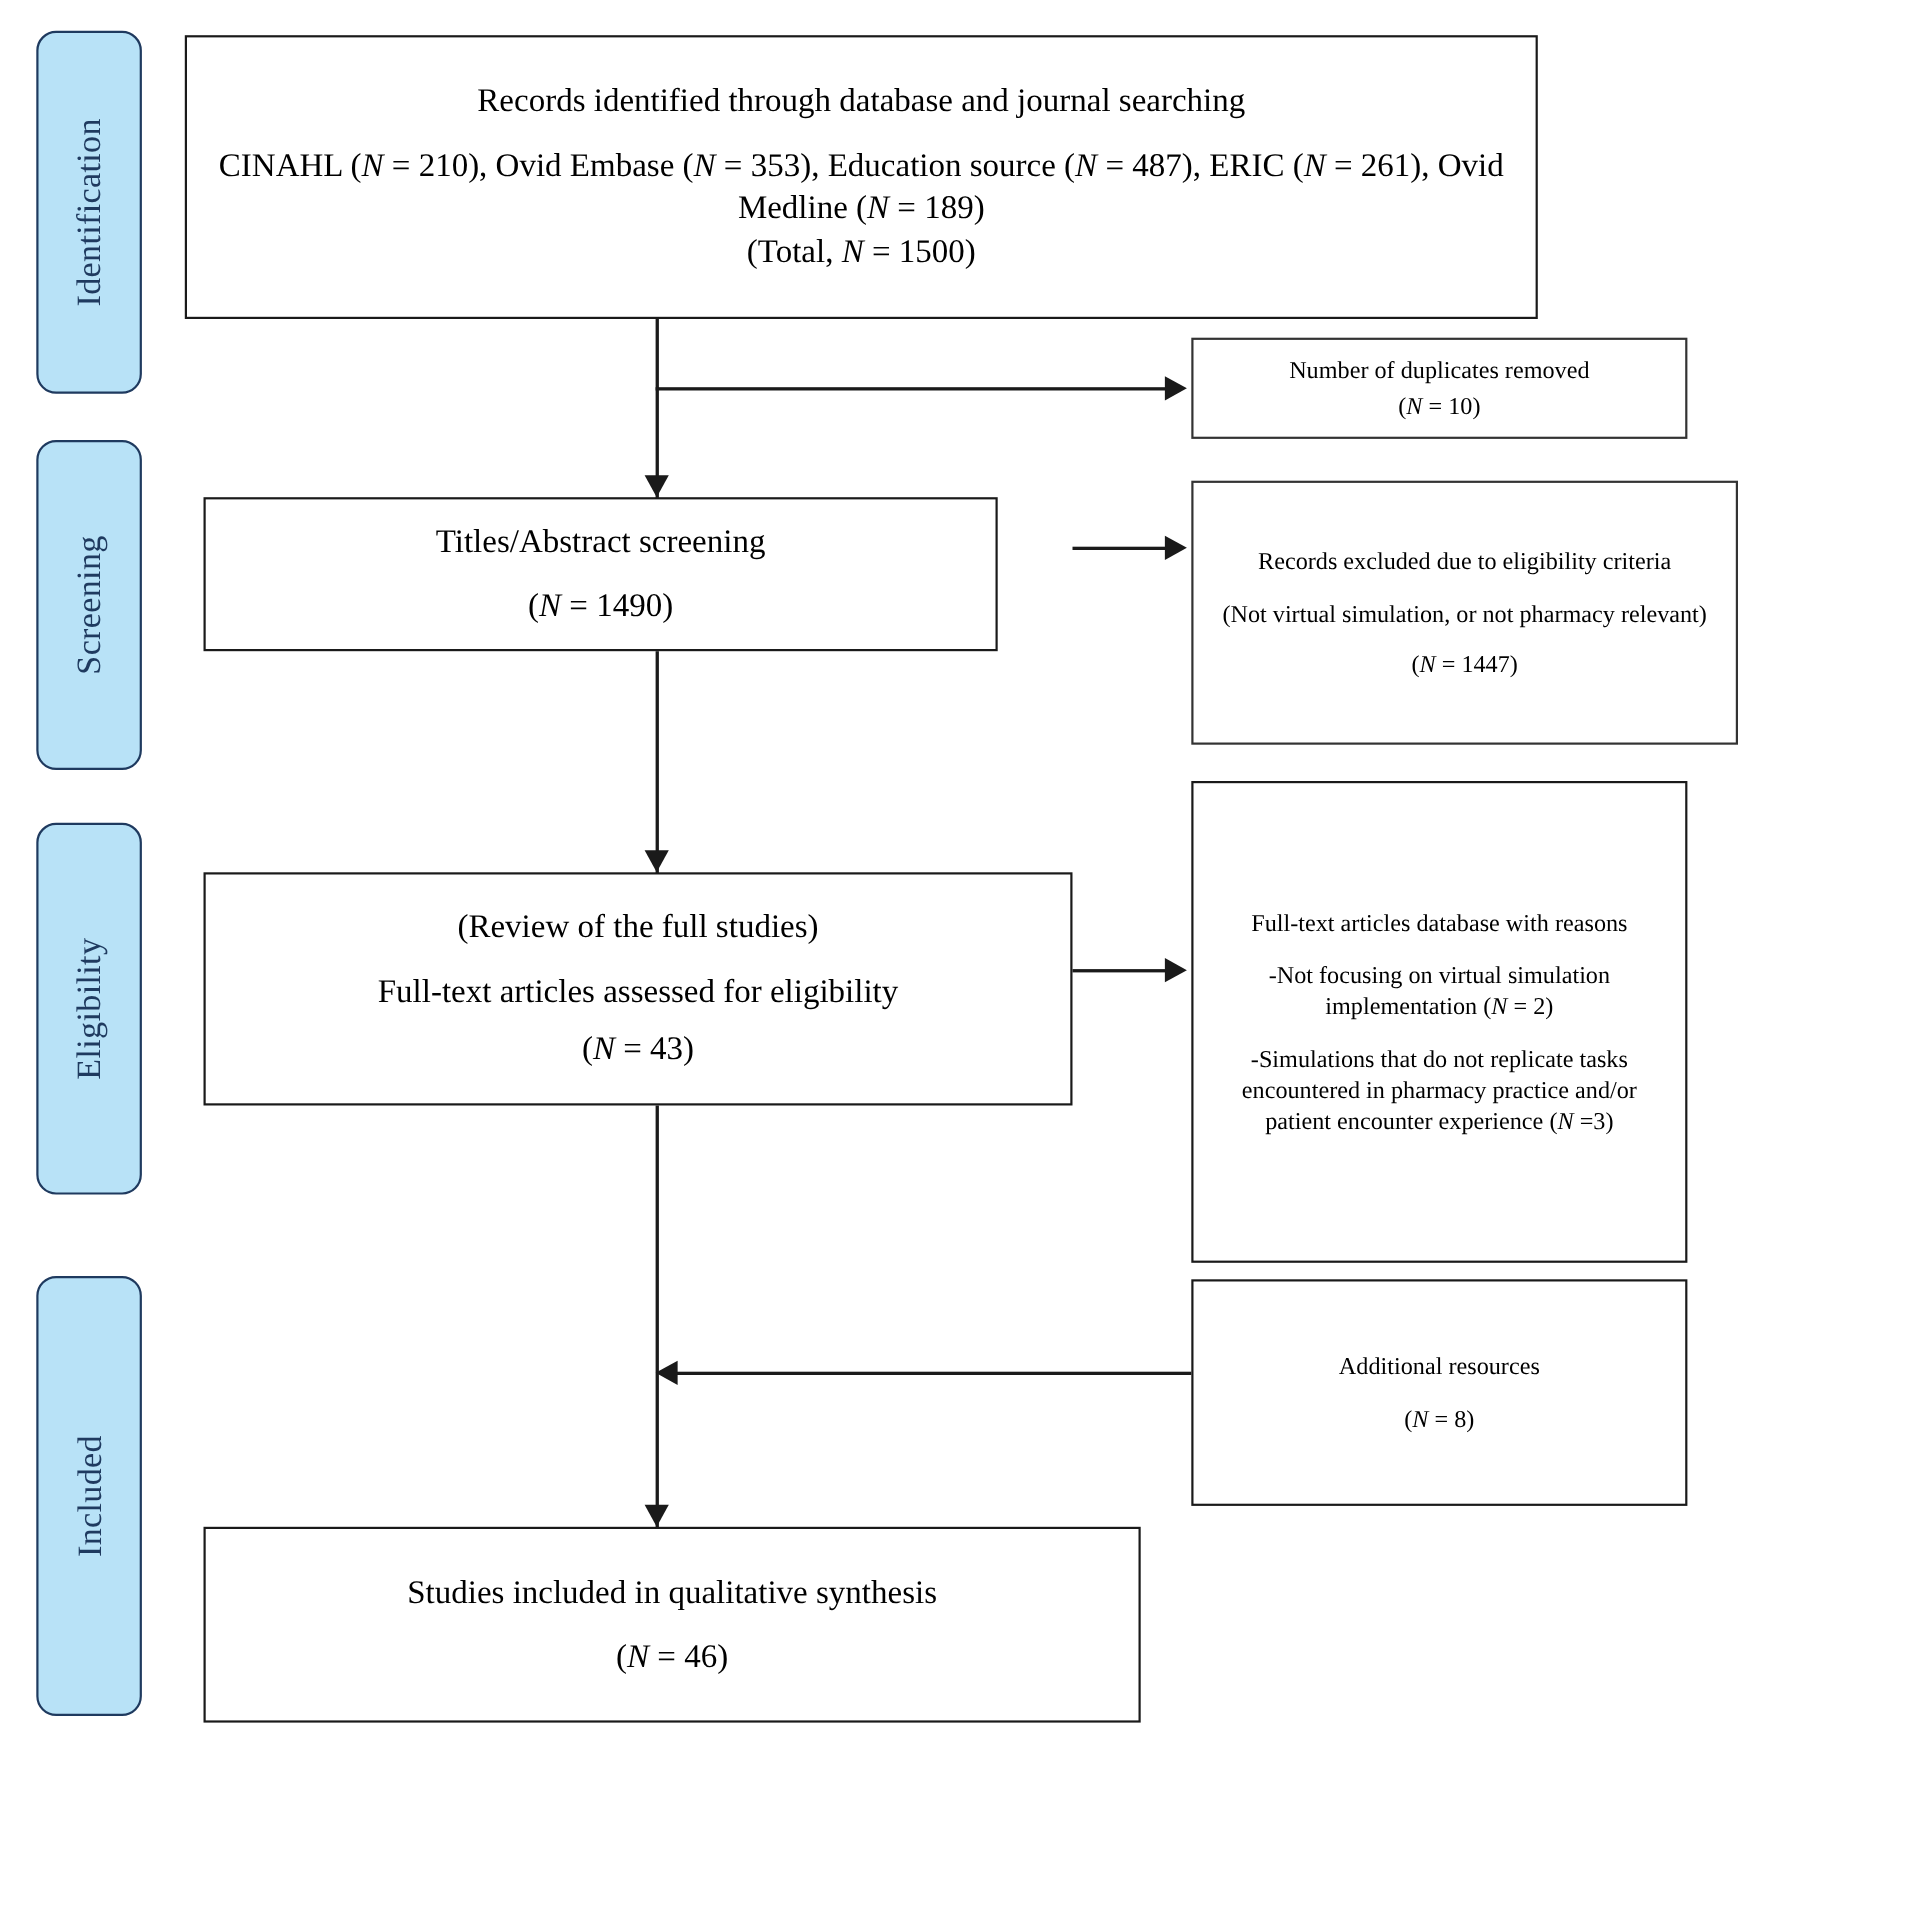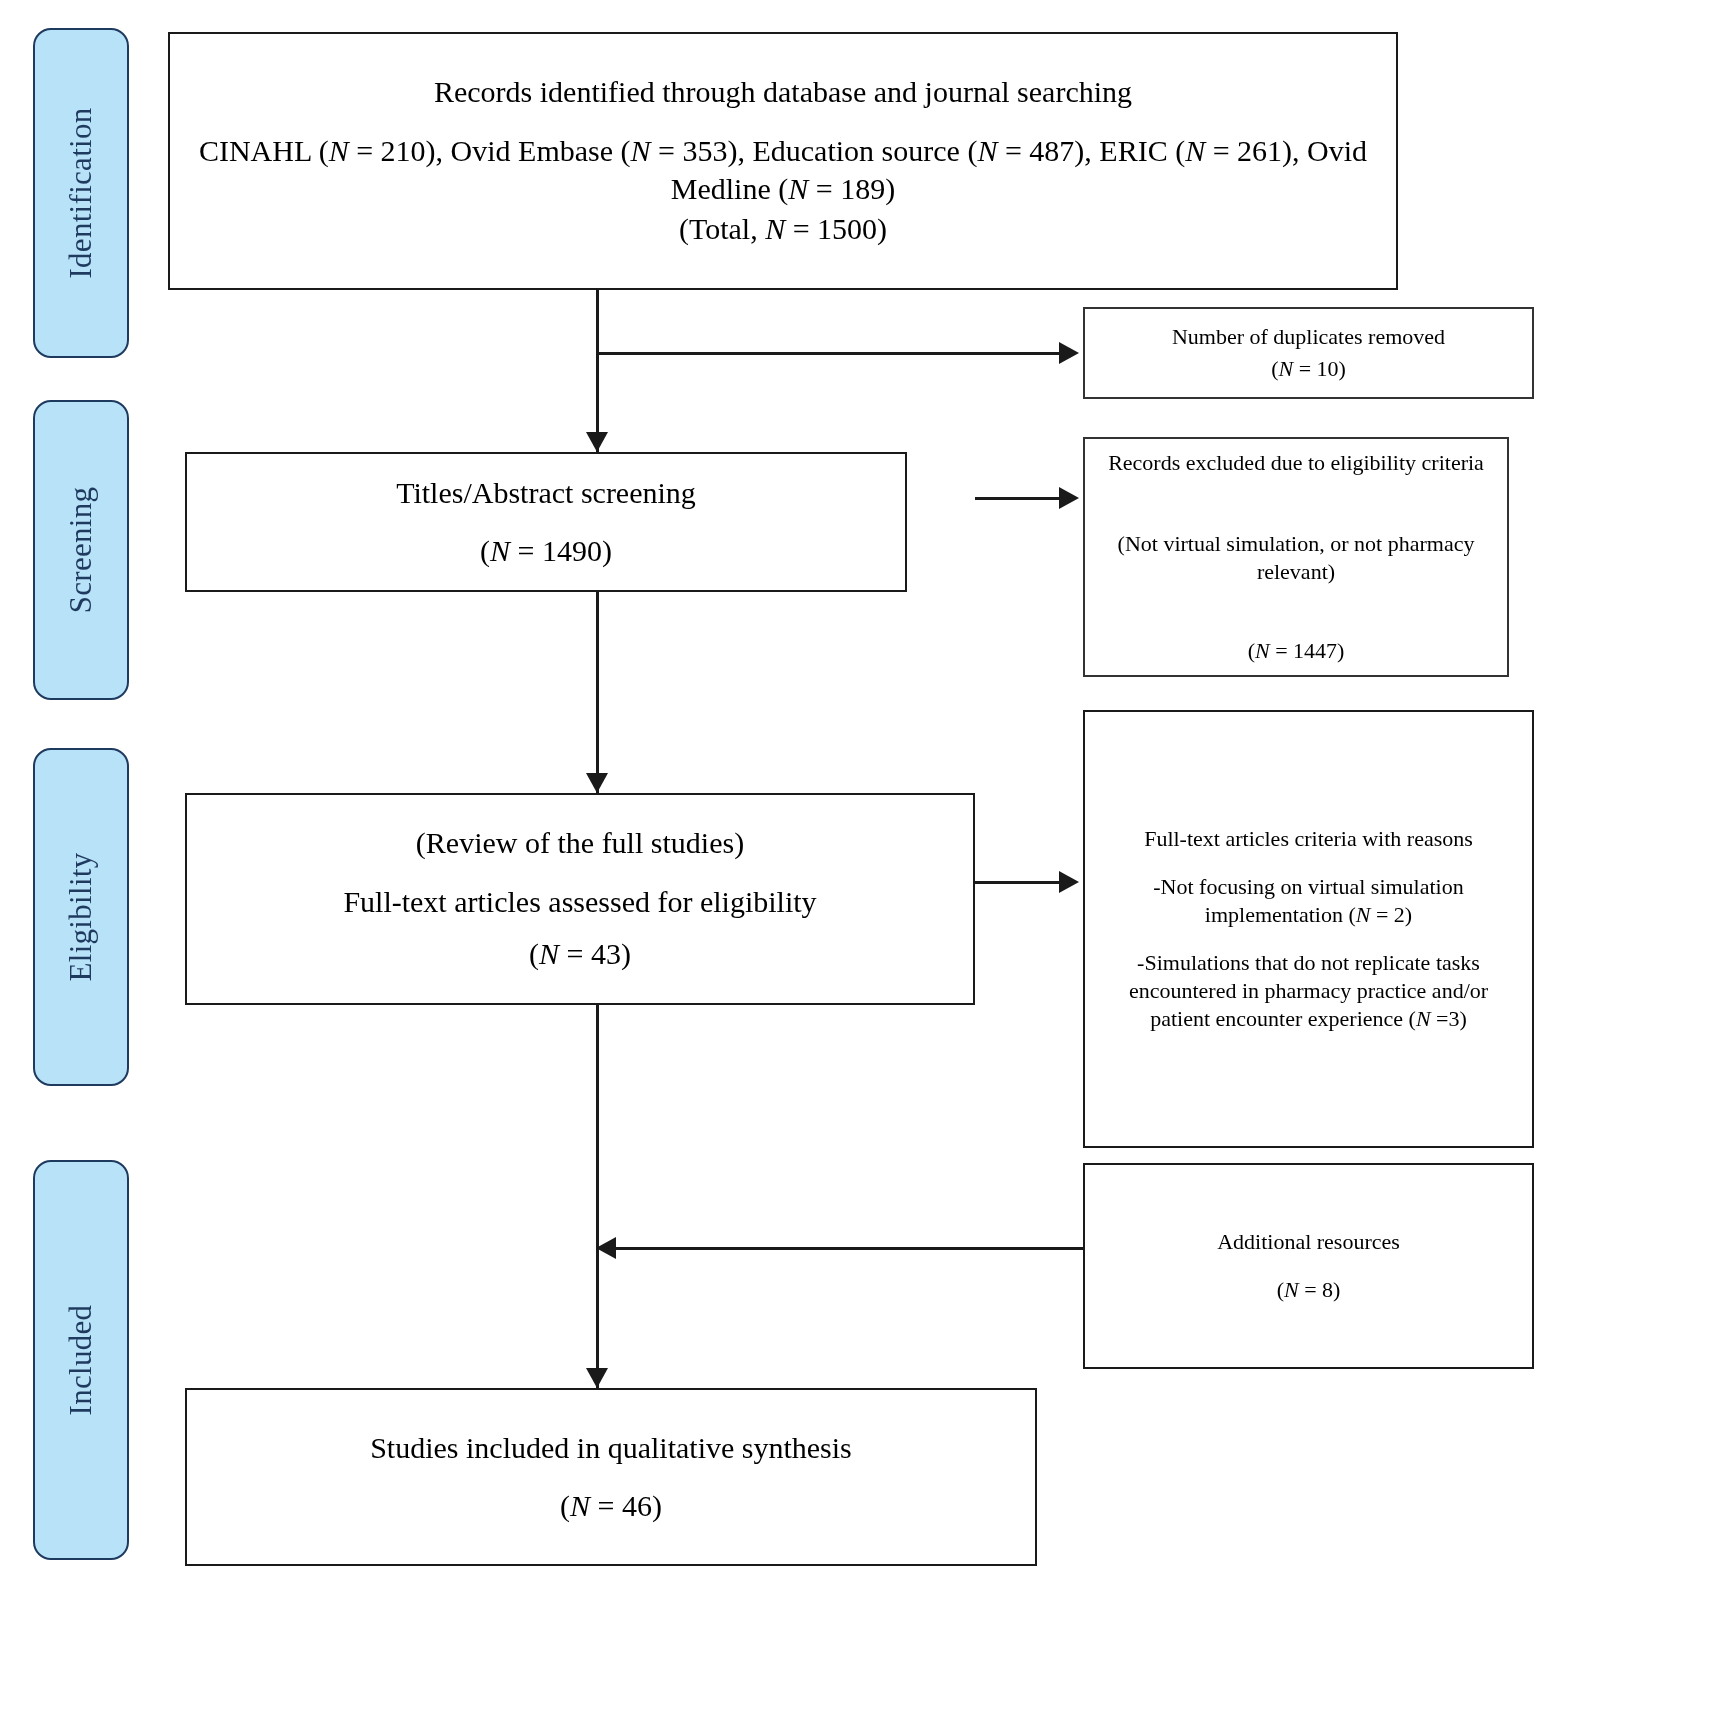--- a/index.html
+++ b/index.html
@@ -125,34 +125,34 @@
   <div class="flow-box thin" style="left:1083px; top:307px; width:451px; height:92px;">
     <p class="t-md">Number of duplicates removed</p>
     <p class="t-md tight" style="margin-top:4px;">(<i class="var">N</i> = 10)</p>
   </div>
 
   <div class="flow-box" style="left:185px; top:452px; width:722px; height:140px;">
     <p class="t-lg">Titles/Abstract screening</p>
     <p class="t-lg">(<i class="var">N</i> = 1490)</p>
   </div>
 
-  <div class="flow-box thin" style="left:1083px; top:437px; width:426px; height:240px;justify-content:space-between;">
+  <div class="flow-box thin" style="left:1083px; top:437px; width:497px; height:240px;">
     <p class="t-md">Records excluded due to eligibility criteria</p>
     <p class="t-md">(Not virtual simulation, or not pharmacy relevant)</p>
     <p class="t-md tight" style="margin-top:18px;">(<i class="var">N</i> = 1447)</p>
   </div>
 
   <div class="flow-box" style="left:185px; top:793px; width:790px; height:212px;">
     <p class="t-lg">(Review of the full studies)</p>
     <p class="t-lg">Full-text articles assessed for eligibility</p>
     <p class="t-lg tight" style="margin-top:14px;">(<i class="var">N</i> = 43)</p>
   </div>
 
   <div class="flow-box" style="left:1083px; top:710px; width:451px; height:438px;">
-    <p class="t-md">Full-text articles criteria with reasons</p>
+    <p class="t-md">Full-text articles database with reasons</p>
     <p class="t-md">-Not focusing on virtual simulation implementation (<i class="var">N</i> = 2)</p>
     <p class="t-md">-Simulations that do not replicate tasks encountered in pharmacy practice and/or patient encounter experience (<i class="var">N</i> =3)</p>
   </div>
 
   <div class="flow-box" style="left:1083px; top:1163px; width:451px; height:206px;">
     <p class="t-md">Additional resources</p>
     <p class="t-md">(<i class="var">N</i> = 8)</p>
   </div>
 
   <div class="flow-box" style="left:185px; top:1388px; width:852px; height:178px;">

